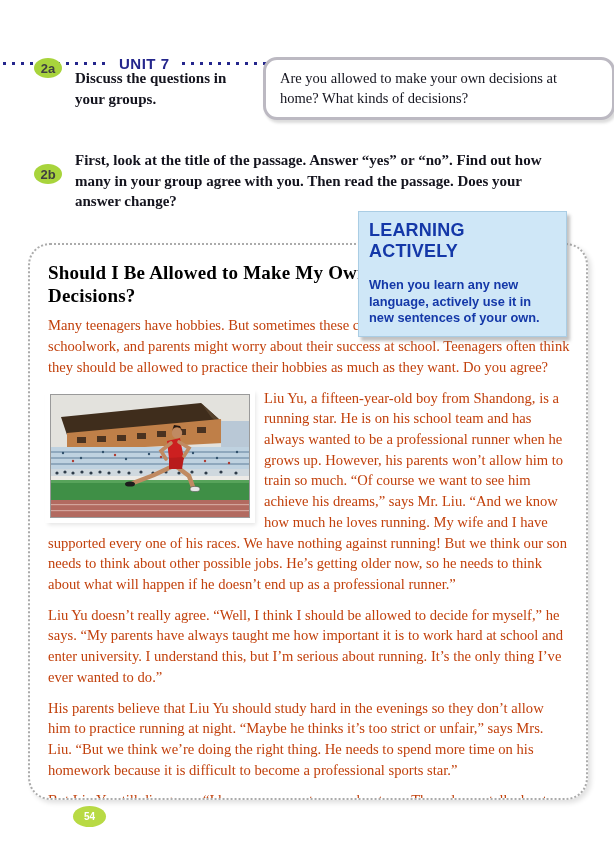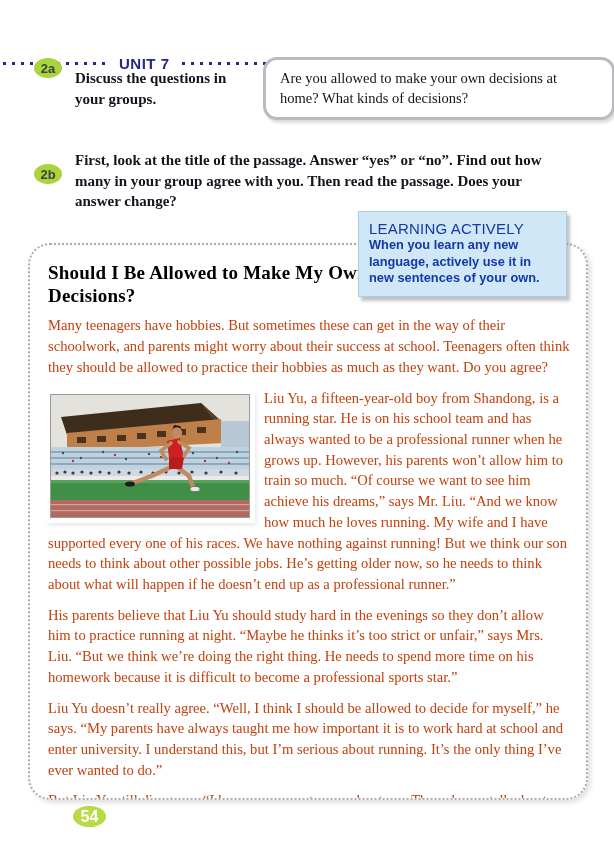--- a/index.html
+++ b/index.html
@@ -42,21 +42,21 @@
     font-size:14.5px;line-height:1.4;color:#14141e;
   }
   
   .learning-box{
     position:absolute;left:358px;top:211px;width:187px;z-index:5;
     background:#cfe7f7;border:1px solid #aacde4;
     box-shadow:3px 4px 3px rgba(120,120,120,0.45);
     padding:8px 10px 9px 10px;
     font-family:"Liberation Sans",sans-serif;color:#1438a8;
   }
-  .learning-title{font-weight:normal;font-size:15px;margin-bottom:0;letter-spacing:.2px;}
+  .learning-title{font-weight:bold;font-size:18px;margin-bottom:15px;letter-spacing:.2px;}
   .learning-body{font-weight:bold;font-size:12.8px;line-height:1.3;}
   
   .passage-box{
     position:absolute;left:28px;top:243px;width:560px;height:557px;z-index:1;
     background:#fff;border:2px dotted #ababab;border-radius:22px;
     box-shadow:3px 3px 5px rgba(0,0,0,0.12);
     padding:16px 16px 0 18px;box-sizing:border-box;overflow:hidden;
   }
   .passage-title{
     font-weight:bold;font-size:19px;line-height:1.22;max-width:335px;
@@ -68,21 +68,21 @@
     float:left;width:198px;height:122px;background:#fff;
     border:1px solid #9a9a9a;outline:4px solid #fff;outline-offset:-0px;
     box-shadow:0 0 0 5px #fff,2px 3px 4px 4px rgba(0,0,0,0.10);
     margin:6px 14px 6px 2px;
   }
   .photo-frame svg{display:block;}
   
   .page-badge{
     position:absolute;left:73px;top:806px;width:33px;height:21px;border-radius:50%;
     background:#b8da44;display:flex;align-items:center;justify-content:center;
-    font-family:"Liberation Sans",sans-serif;font-weight:bold;font-size:16px;color:#ffffff;
+    font-family:"Liberation Sans",sans-serif;font-weight:bold;font-size:10px;color:#ffffff;
   }
 </style>
 </head>
 <body>
 
 <div class="unit-header">
   <div class="dotline left"></div>
   <div class="unit-label">UNIT 7</div>
   <div class="dotline right"></div>
 </div>
@@ -199,18 +199,18 @@
 
         <path d="M128,47 L138,53 L133,61" stroke="#c08a62" stroke-width="3.6" fill="none" stroke-linecap="round"></path>
 
         <circle cx="126" cy="38" r="5.2" fill="#c08a62"></circle>
         <path d="M121,36 a5.5 5.5 0 0 1 10,-1 l-2,-4 -6,-1 z" fill="#221510"></path>
       </g>
     </svg>
   </div>
 
   <p>Liu Yu, a fifteen-year-old boy from Shandong, is a running star. He is on his school team and has always wanted to be a professional runner when he grows up. However, his parents won’t allow him to train so much. “Of course we want to see him achieve his dreams,” says Mr. Liu. “And we know how much he loves running. My wife and I have supported every one of his races. We have nothing against running! But we think our son needs to think about other possible jobs. He’s getting older now, so he needs to think about what will happen if he doesn’t end up as a professional runner.”</p>
+  <p>Liu Yu doesn’t really agree. “Well, I think I should be allowed to decide for myself,” he says. “My parents have always taught me how important it is to work hard at school and enter university. I understand this, but I’m serious about running. It’s the only thing I’ve ever wanted to do.”</p>
   <p>His parents believe that Liu Yu should study hard in the evenings so they don’t allow him to practice running at night. “Maybe he thinks it’s too strict or unfair,” says Mrs. Liu. “But we think we’re doing the right thing. He needs to spend more time on his homework because it is difficult to become a professional sports star.”</p>
-  <p>Liu Yu doesn’t really agree. “Well, I think I should be allowed to decide for myself,” he says. “My parents have always taught me how important it is to work hard at school and enter university. I understand this, but I’m serious about running. It’s the only thing I’ve ever wanted to do.”</p>
   <p>But Liu Yu still disagrees. “I know my parents care about me. They always talk about what will happen if I don’t succeed. But I will! I’m a quick runner! I think I should be allowed to make this choice myself. Only then will I have a chance to achieve my dream.”</p>
 </div>
 
 <div class="page-badge">54</div>
 
 </body></html>

